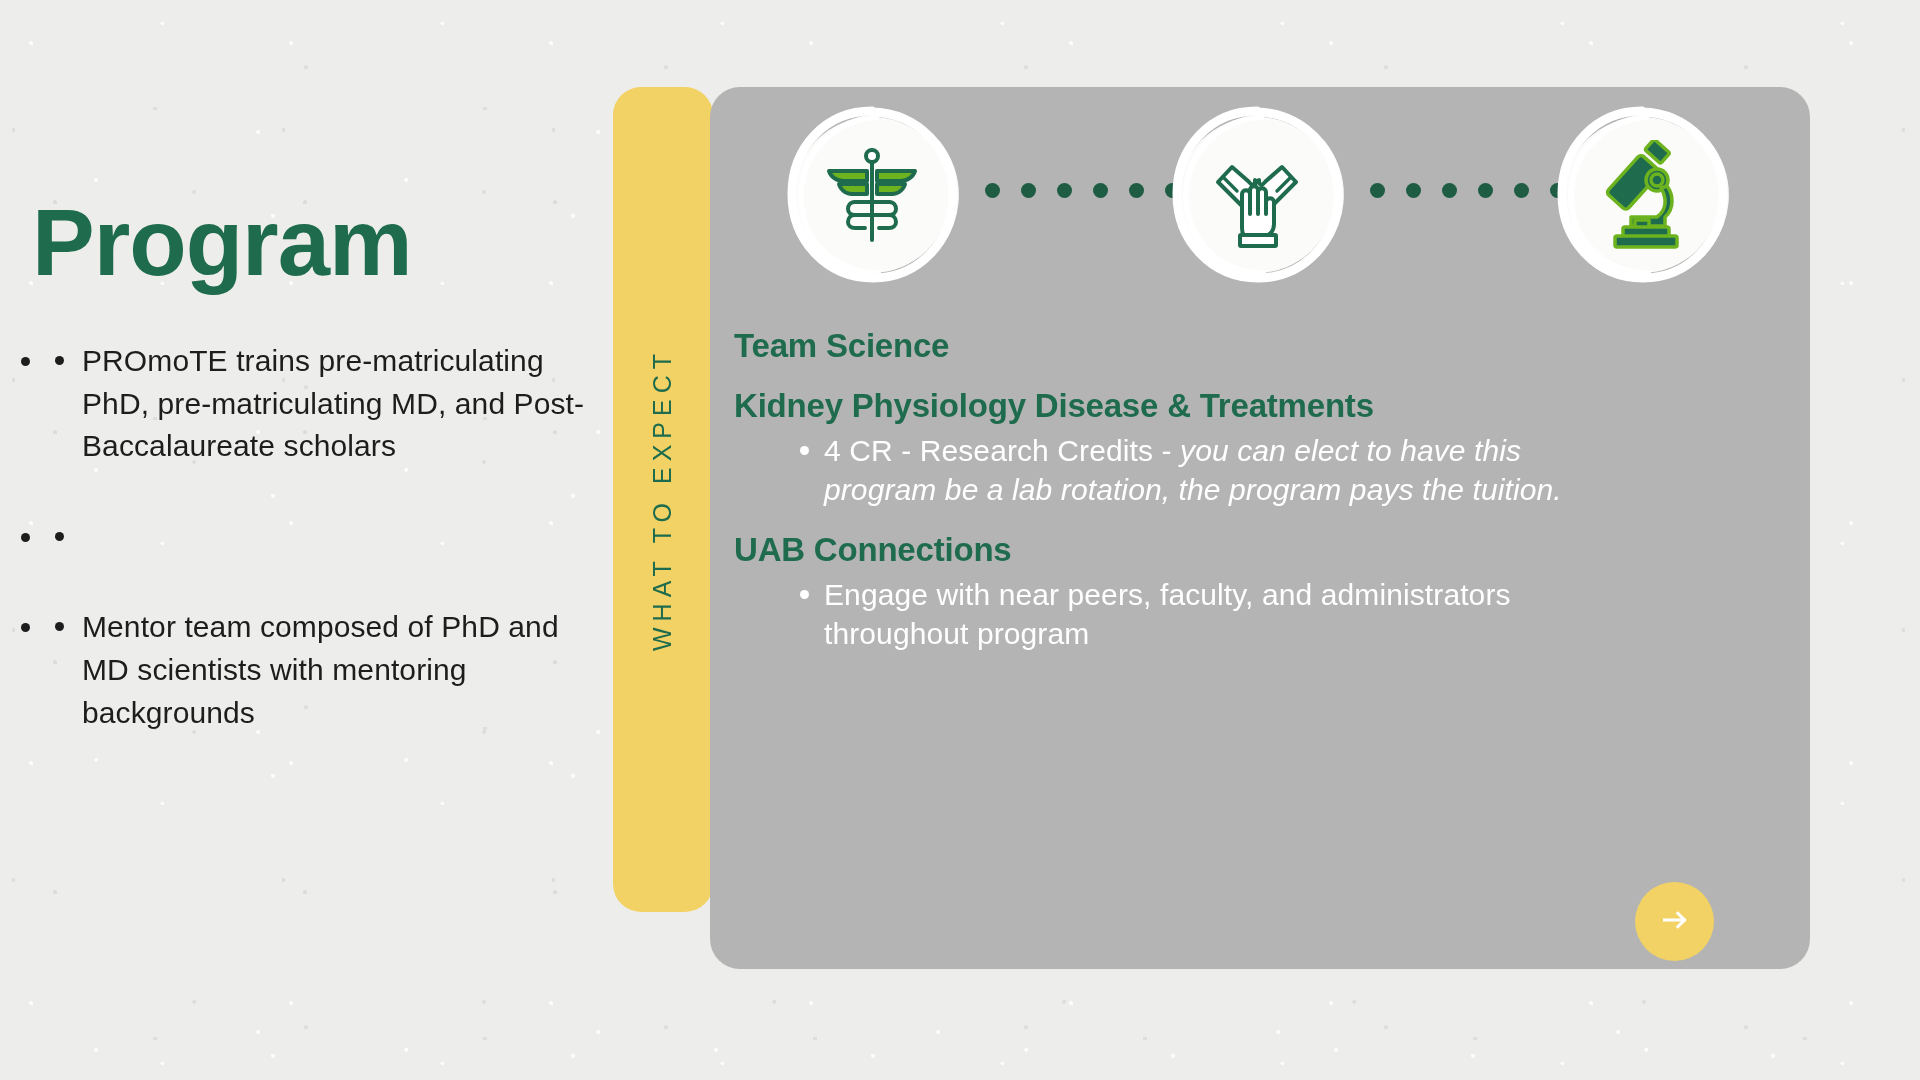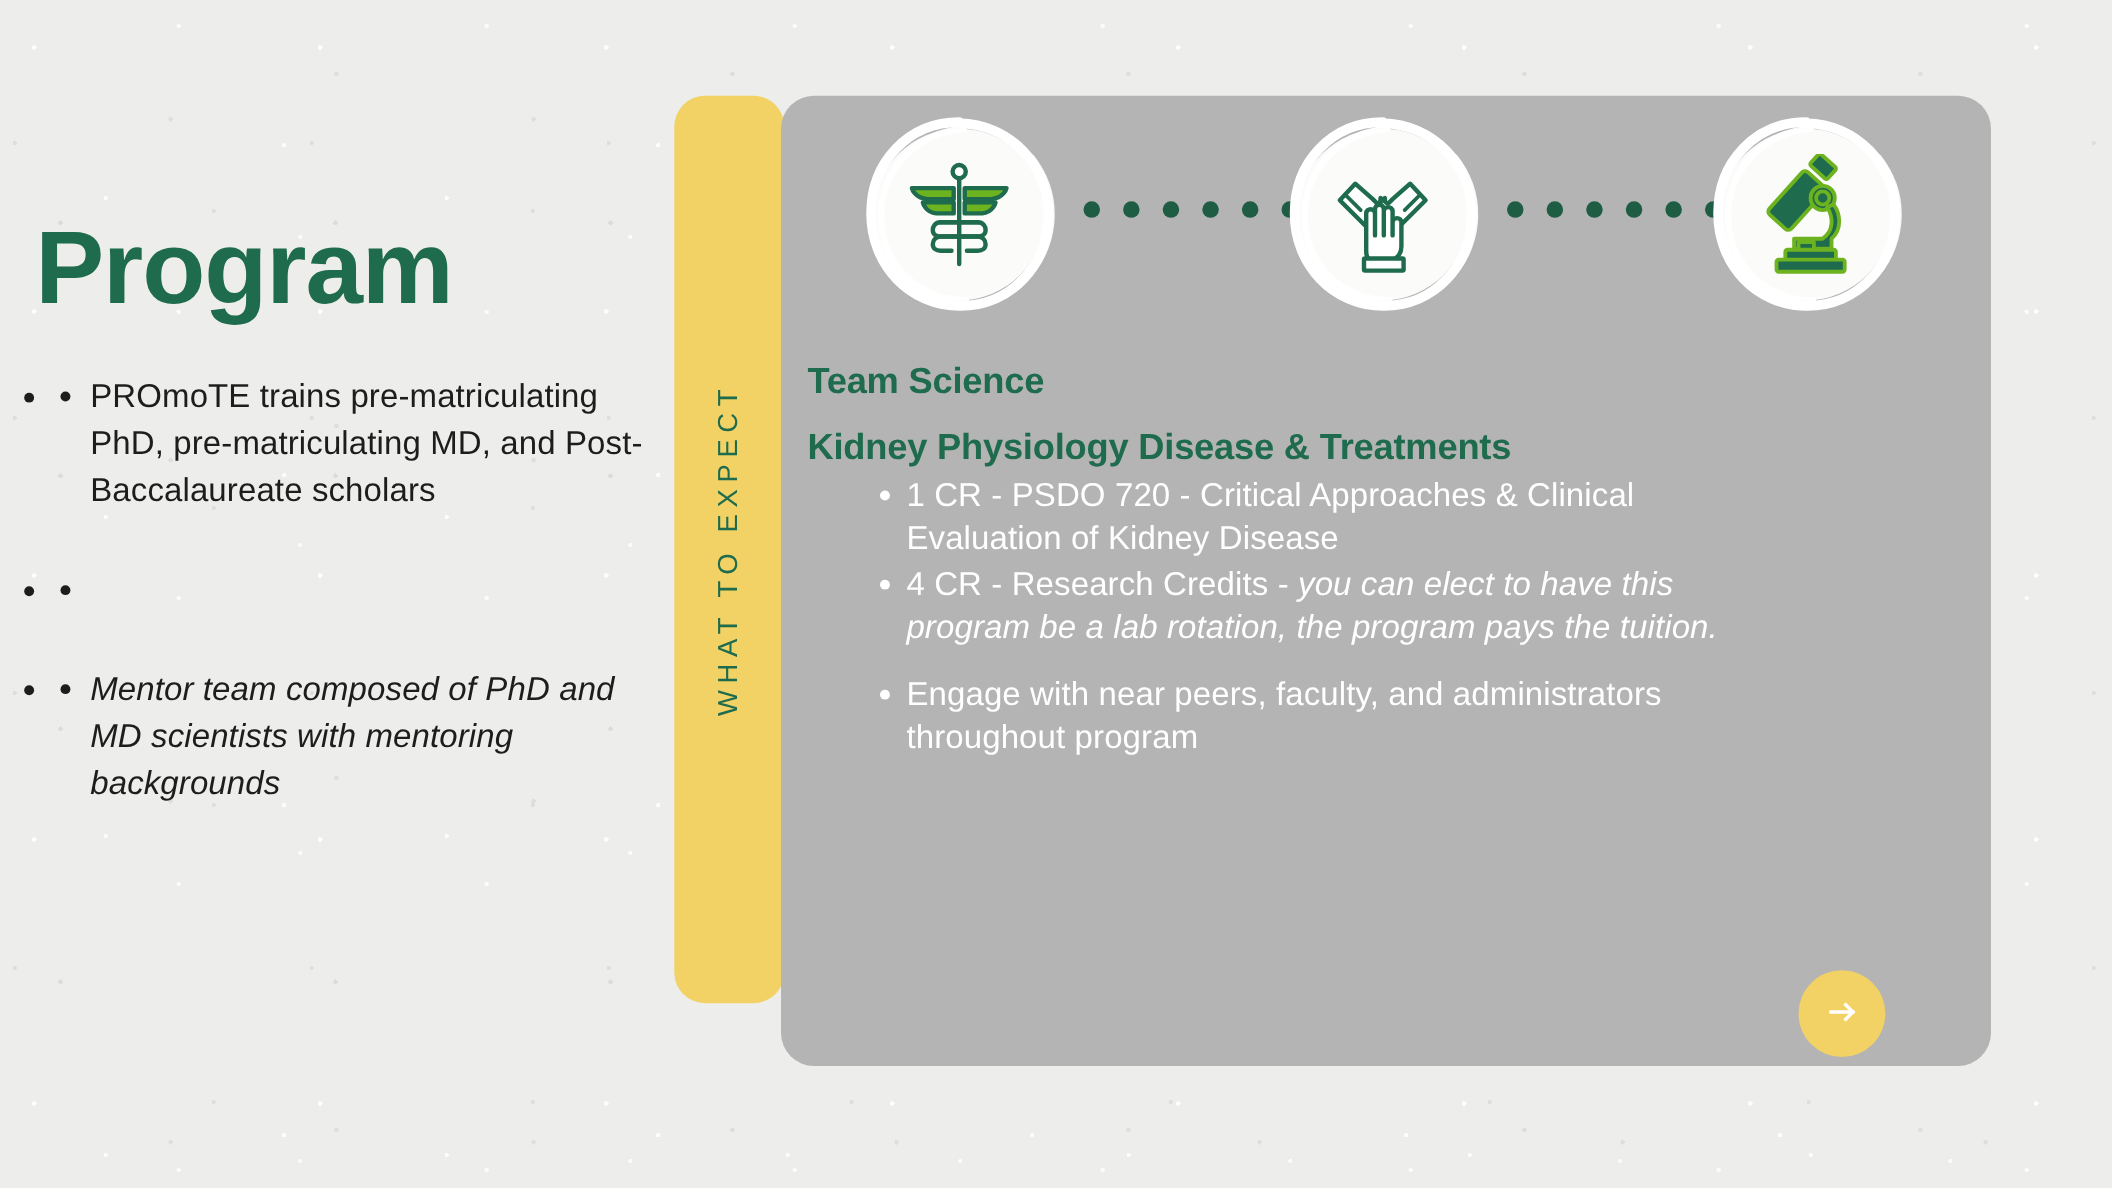--- a/index.html
+++ b/index.html
@@ -55,21 +55,21 @@
   }
   .left-bullet {
     position:relative;
     padding-left:36px;
     margin-bottom:48px;
     font-size:30px;
     line-height:1.42;
     color:#1d1d1d;
     letter-spacing:.1px;
   }
-  .left-bullet:last-child { margin-bottom:12px;font-style:italic; }
+  .left-bullet:last-child { margin-bottom:12px; }
   .left-bullet .dot {
     position:absolute;
     left:9px; top:16px;
     width:9px; height:9px;
     border-radius:50%;
     background:#1d1d1d;
   }
 
   
   #yellow-tab {
@@ -318,25 +318,25 @@
       </div>
     </div>
 
     <div id="panel-content">
         <div class="section">
           <div class="section-heading">Team Science</div>
         </div>
         <div class="section">
           <div class="section-heading">Kidney Physiology Disease &amp; Treatments</div>
           <div class="sub-list">
-            <div class="sub-bullet"><span class="dot"></span><span>1 CR - PSDO 720 - Critical Approaches &amp; Clinical Evaluation of Kidney Disease</span></div>
             <div class="sub-bullet"><span class="dot"></span><span>4 CR - Research Credits - </span><em>you can elect to have this program be a lab rotation, the program pays the tuition.</em></div>
           </div>
         </div>
         <div class="section">
+          <div class="section-heading">UAB Connections</div>
           <div class="sub-list">
             <div class="sub-bullet"><span class="dot"></span><span>Engage with near peers, faculty, and administrators throughout program</span></div>
           </div>
         </div>
       </div>
 
     <button id="next-button">
       <span>
         <svg viewBox="0 0 40 40" width="38" height="38">
           <g fill="none" stroke="#ffffff" stroke-width="3.2" stroke-linecap="square" stroke-linejoin="miter">

